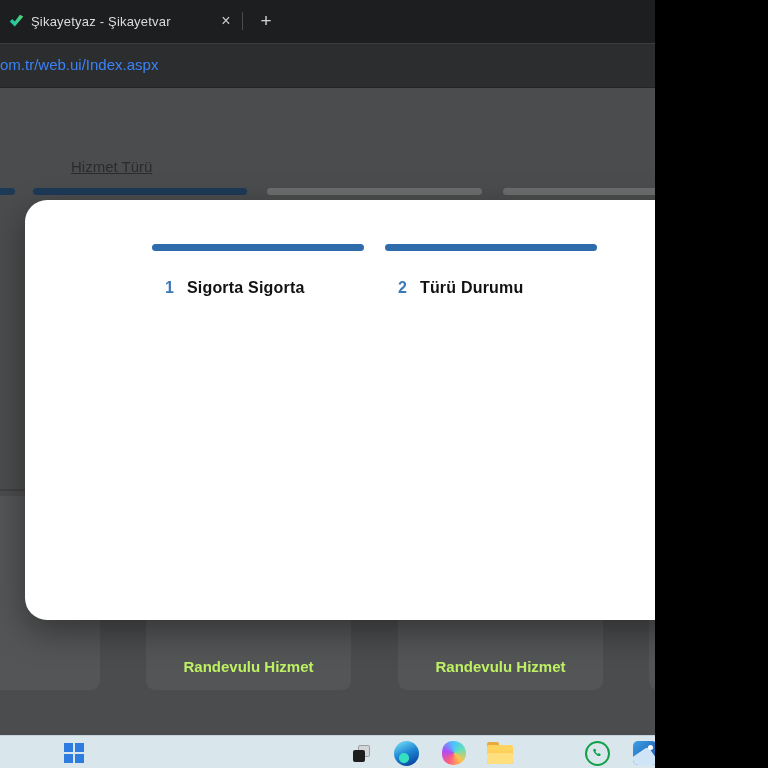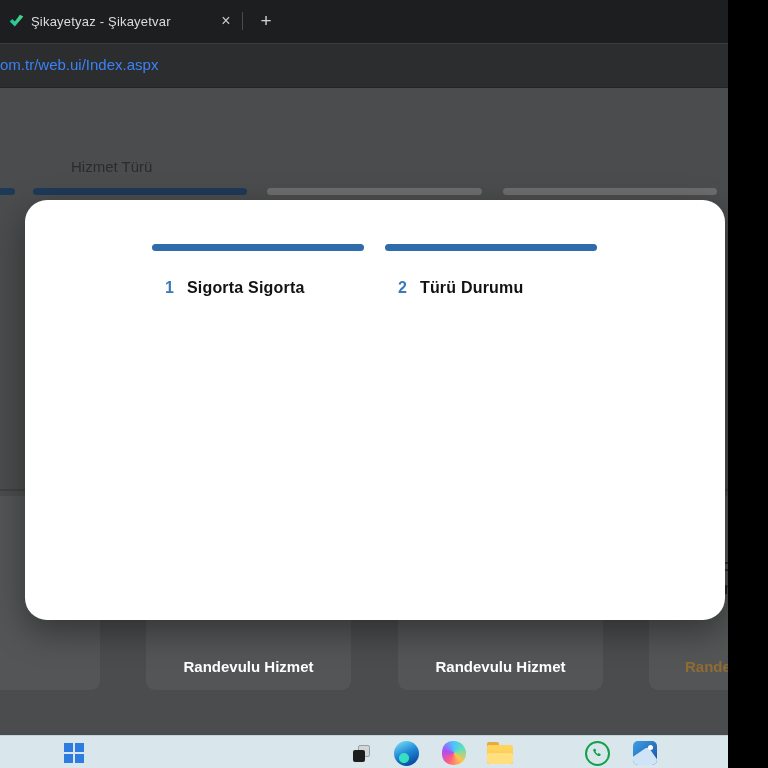--- a/index.html
+++ b/index.html
@@ -1,44 +1,44 @@
 <!DOCTYPE html>
 <html><head>
 <meta charset="utf-8">
 <style>
   * { margin:0; padding:0; box-sizing:border-box; }
   html,body { width:768px; height:768px; overflow:hidden; background:#000; }
   body { font-family:"Liberation Sans", sans-serif; }
-  .screen { position:relative; width:728px; height:768px; overflow:hidden; }
+  .screen { position:relative; width:655px; height:768px; overflow:hidden; }
 
   
   .tabstrip { position:absolute; left:0; top:0; width:768px; height:43px; background:#1d1e20; }
   .tab { position:absolute; left:0; top:0; height:43px; display:flex; align-items:center; }
   .favicon { position:absolute; left:8px; top:13px; width:17px; height:17px; }
   .tab-title { position:absolute; left:31px; top:14px; font-size:13px; color:#dcdcdc; letter-spacing:.2px; white-space:nowrap; }
   .tab-close { position:absolute; left:215px; top:10px; width:22px; height:22px; color:#cbcbcb; font-size:16px; line-height:22px; text-align:center; cursor:default; }
   .tab-sep { position:absolute; left:242px; top:12px; width:1px; height:18px; background:#4a4b4d; }
   .newtab-btn { position:absolute; left:254px; top:9px; width:24px; height:24px; color:#d2d2d2; font-size:19px; line-height:24px; text-align:center; font-weight:400; }
 
   
   .urlbar { position:absolute; left:0; top:43px; width:768px; height:45px; background:#2c2d2f; border-top:1px solid #3a3b3d; border-bottom:1px solid #232425; }
   .url-text { position:absolute; left:0px; top:12px; font-size:15px; color:#3b82f6; white-space:nowrap; }
 
   
   .page { position:absolute; left:0; top:88px; width:768px; height:647px; background:#4b4c4d; overflow:hidden; }
-  .page-heading { position:absolute; left:71px; top:70px; font-size:15px; font-weight:500; color:#2b2b2b; }
+  .page-heading { position:absolute; left:71px; top:70px; font-size:15px; font-weight:500; color:#2b2b2b;text-decoration:underline; }
   .bg-bar { position:absolute; top:100px; height:7px; border-radius:4px; }
   .bg-bar.active { background:#1d3a57; }
   .bg-bar.inactive { background:#6d6d6d; }
   .bg-step-number { position:absolute; left:745px; top:136px; font-size:15px; font-weight:700; color:#363636; }
   .bg-divider { position:absolute; left:0; top:401px; width:768px; height:2px; background:#414141; }
   .bg-card { position:absolute; top:408px; height:194px; background:#545556; border-radius:9px; }
   .bg-card-title { position:absolute; top:58px; width:100%; font-size:17px; font-weight:700; color:#262626; line-height:23px; }
   .bg-card-btn { position:absolute; top:162px; width:100%; text-align:center; font-size:15px; font-weight:700; }
-  .btn-blue { color:#ffffff; }
+  .btn-blue { color:#bef264; }
   .btn-amber { color:#8f6d33; }
 
   
   .modal { position:absolute; left:25px; top:200px; width:700px; height:420px; background:#ffffff; border-radius:22px; box-shadow:0 12px 34px rgba(0,0,0,.38); }
   .mstep { position:absolute; top:44px; width:212px; }
   .mstep .mbar { width:100%; height:7px; border-radius:4px; background:#2e6cab; }
   .mstep .mlabel-row { display:flex; align-items:baseline; gap:13px; margin-top:28px; padding-left:13px; }
   .mstep .mnum { font-size:16px; font-weight:700; color:#3d79b8; }
   .mstep .mtext { font-size:16px; font-weight:700; color:#121212; letter-spacing:.2px; }
 

